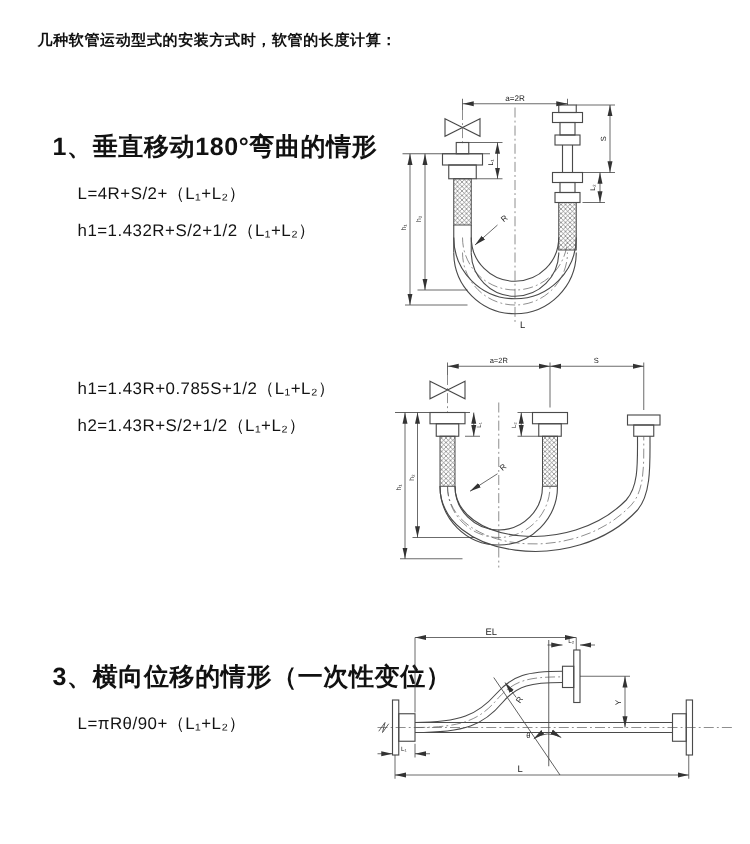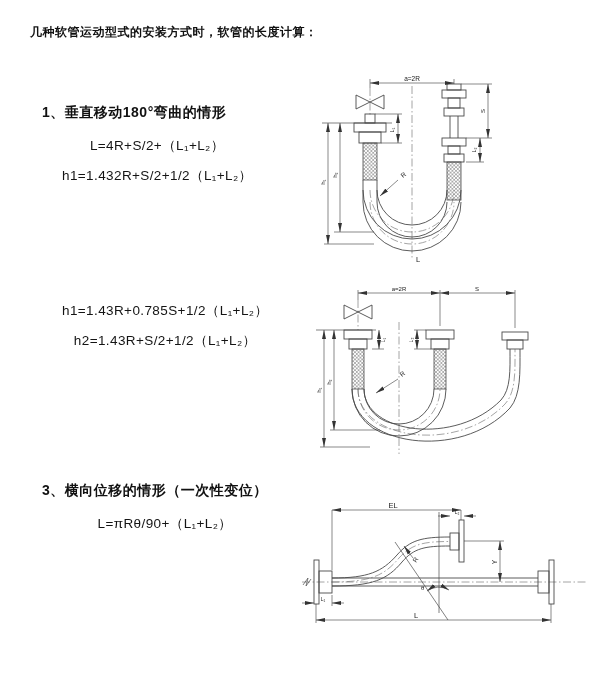--- a/index.html
+++ b/index.html
@@ -8,27 +8,27 @@
     font-family:"Liberation Sans","DejaVu Sans",sans-serif;color:#1a1a1a;
     overflow:hidden;
   }
   .page-title{
     position:absolute;left:30px;top:24px;font-size:12px;font-weight:bold;
     letter-spacing:.5px;color:#111;
   }
   .section{position:absolute;left:42px;}
   #section-1{top:104px;}
   #section-2{top:296px;}
-  #section-3{top:482px;}
+  #section-3{top:528px;}
   .section h3{
-    margin:0 0 9px 0;font-size:14px;font-weight:bold;color:#111;letter-spacing:.5px;
+    margin:0 0 9px 0;font-size:20px;font-weight:bold;color:#111;letter-spacing:.5px;
   }
   .formula{
     margin:0;padding-left:20px;height:30px;line-height:30px;font-size:13.5px;
-    letter-spacing:.4px;color:#141414;font-family:"Liberation Sans","DejaVu Sans",sans-serif;text-align:center;
+    letter-spacing:.4px;color:#141414;font-family:"Liberation Sans","DejaVu Sans",sans-serif;
   }
   .diagram{position:absolute;}
   #diagram-1{left:312px;top:70px;}
   #diagram-2{left:310px;top:282px;}
   #diagram-3{left:298px;top:500px;}
   svg .geo{stroke:#4a4a4a;stroke-width:.9;fill:none;}
   svg .geo-thin{stroke:#4a4a4a;stroke-width:.7;fill:none;}
   svg .cl{stroke:#5a5a5a;stroke-width:.55;fill:none;stroke-dasharray:8 2.5 1.5 2.5;}
   svg .dim{stroke:#3a3a3a;stroke-width:.6;fill:none;}
   svg .lbl{fill:#222;font-family:"Liberation Sans","DejaVu Sans",sans-serif;}

